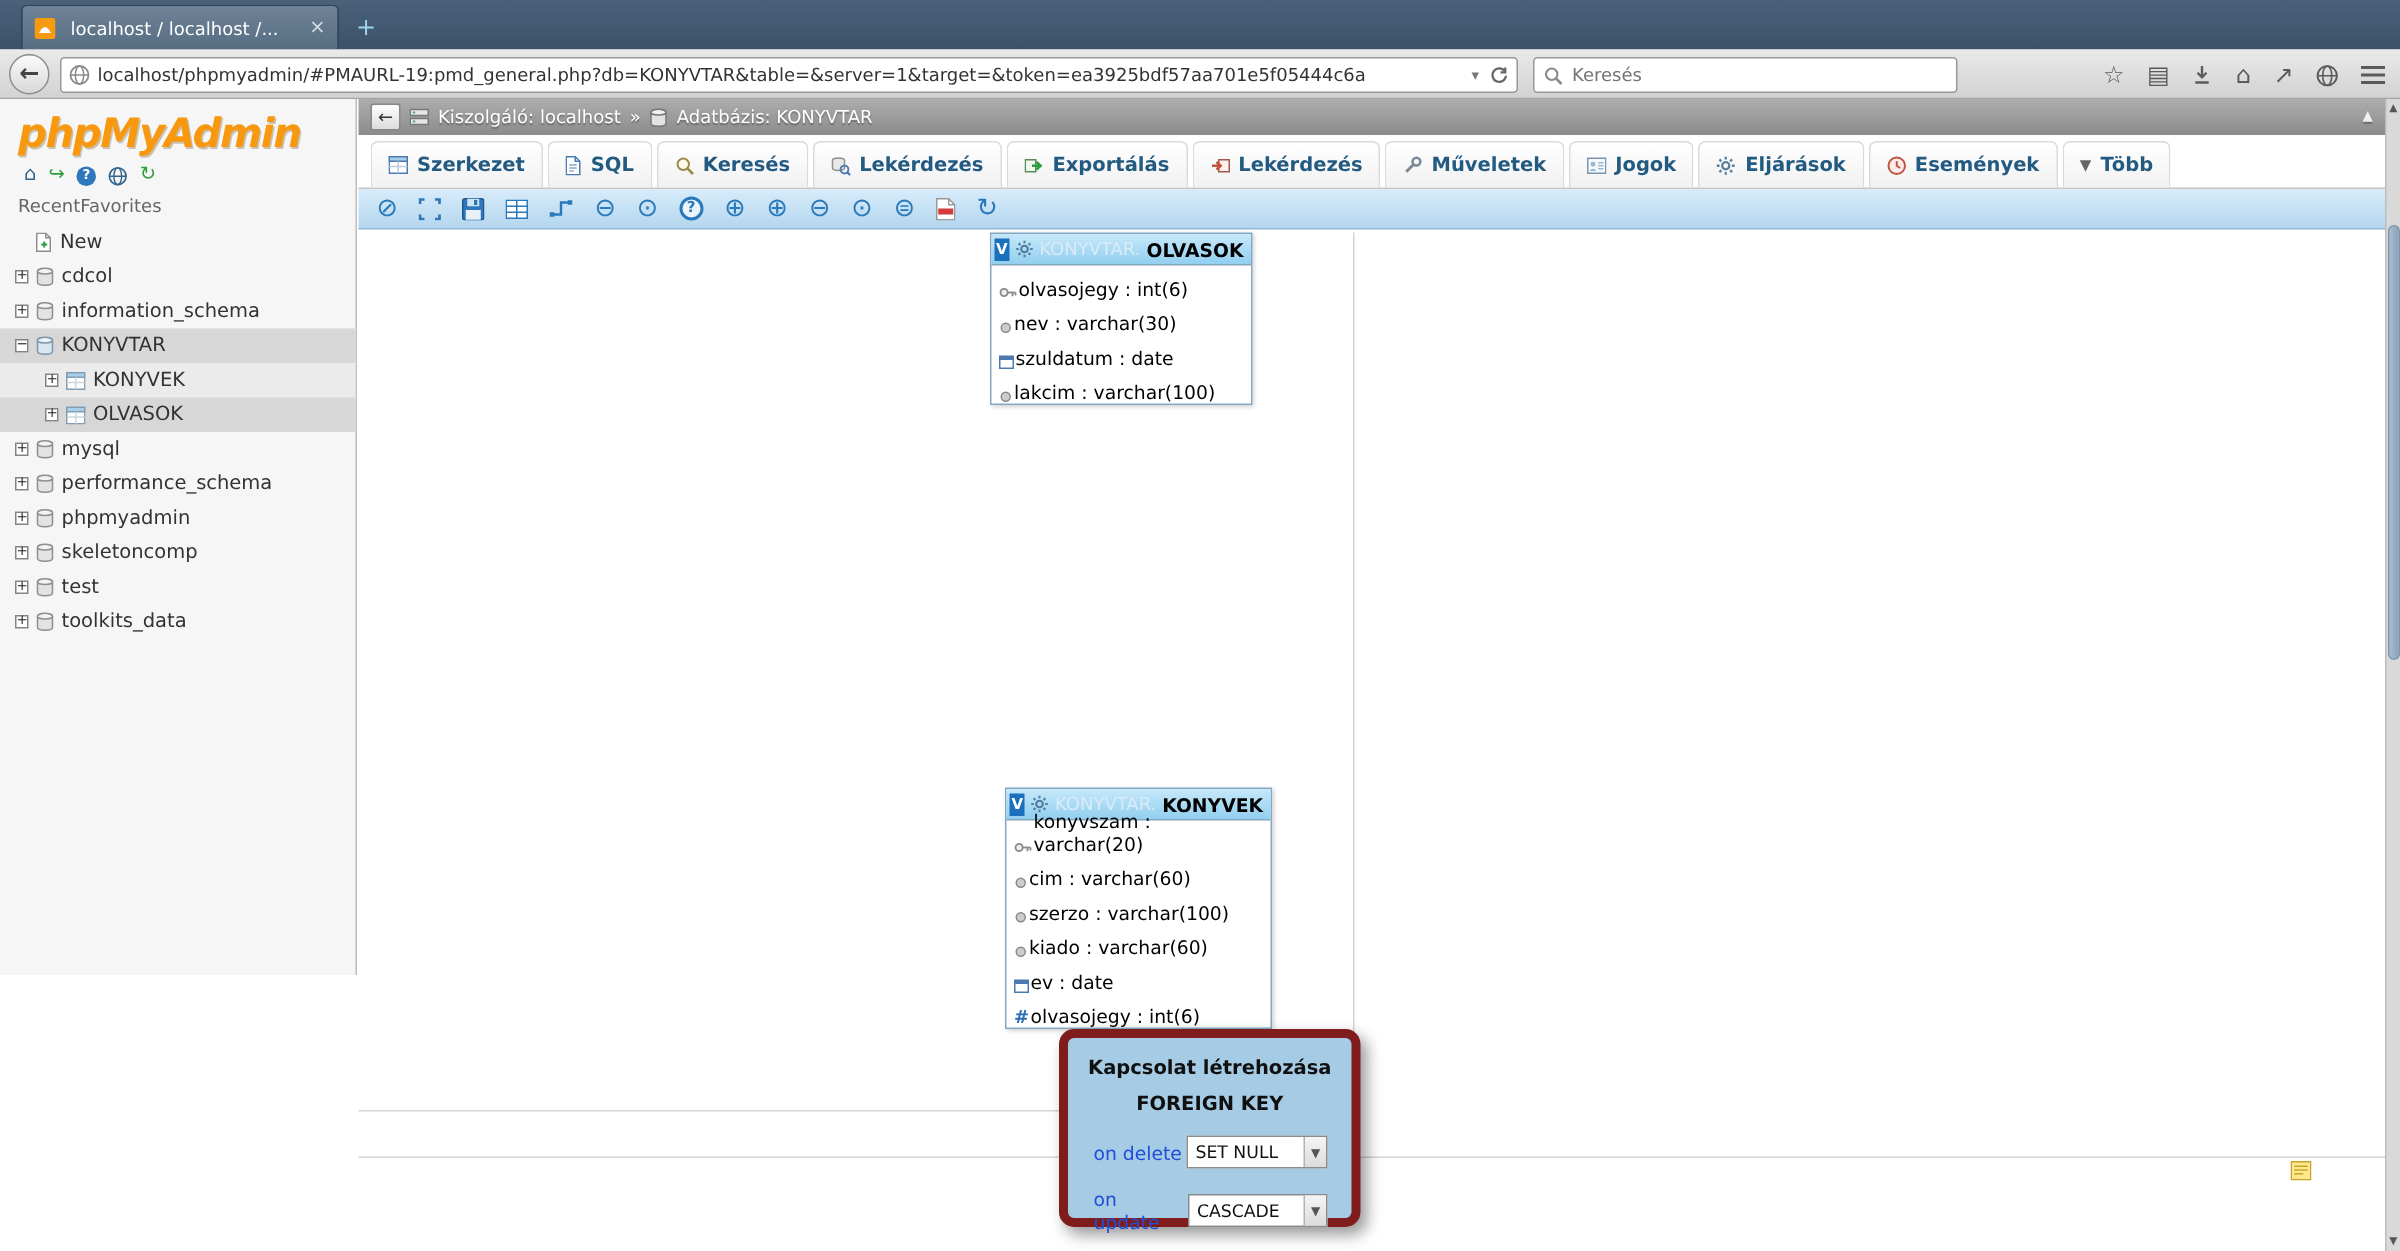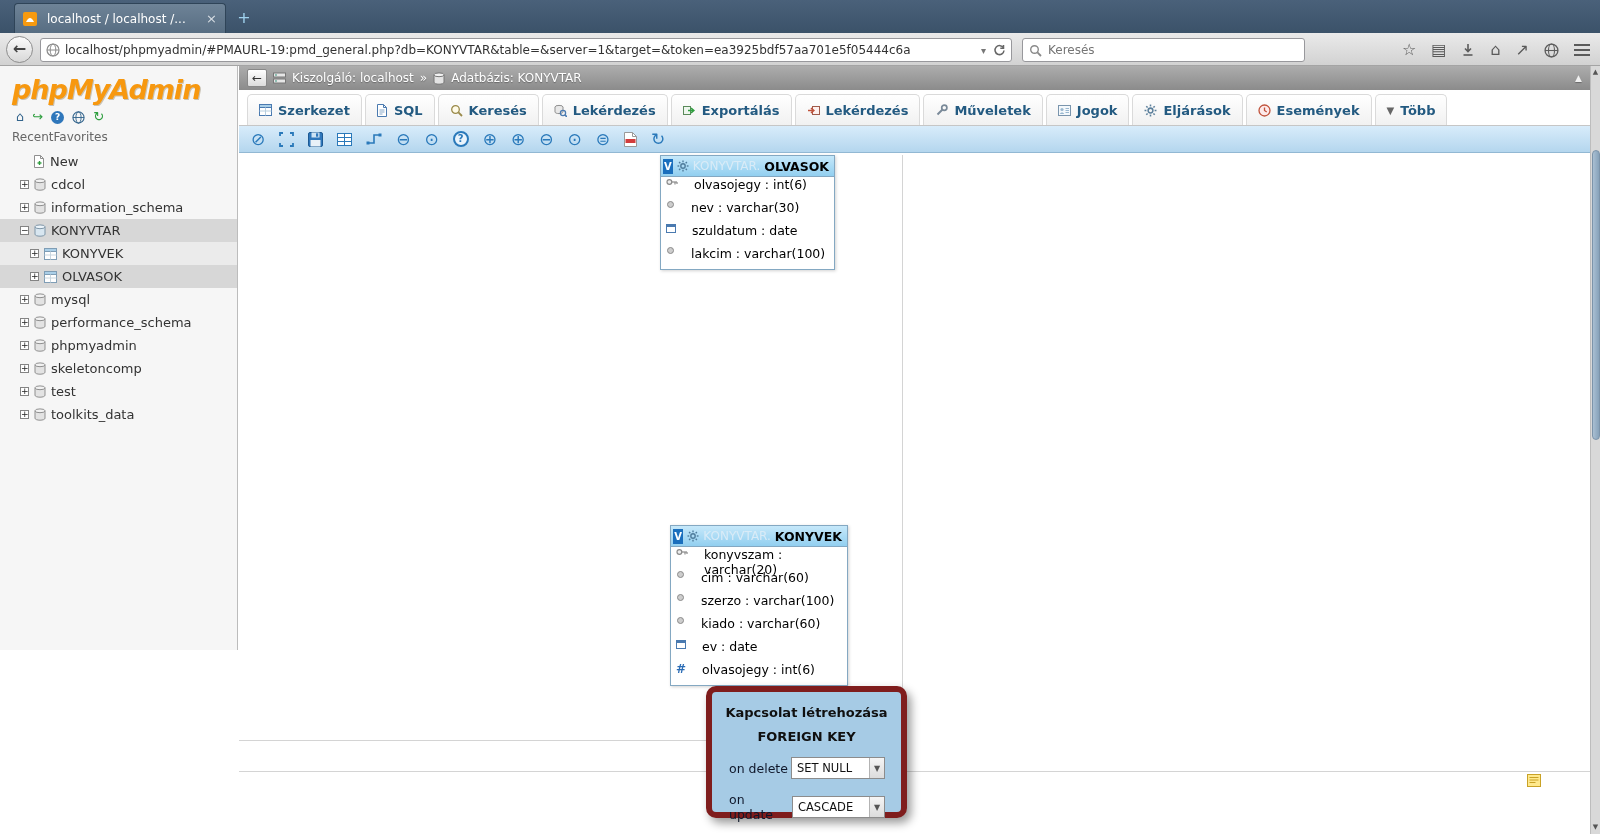--- a/index.html
+++ b/index.html
@@ -42,21 +42,21 @@
              background:#f6f6f6; border-right:1px solid #bcbcbc; }
   .pma-logo { margin:8px 0 0 12px; font-size:27px; font-weight:bold; font-style:italic;
               color:#f7980f; text-shadow:1px 1px 0 #c9c2b4; cursor:pointer; letter-spacing:-1px; }
   .logo-icons { margin:4px 0 0 16px; display:flex; gap:8px; align-items:center; height:16px; }
   .lico { font-size:13px; line-height:14px; cursor:pointer; }
   .qcircle { width:13px; height:13px; border-radius:50%; background:#2f77bb; color:#fff; font-size:9px;
              text-align:center; line-height:13px; font-weight:bold; cursor:pointer; }
   .quick-links { margin:5px 0 0 12px; display:flex; font-size:12px; color:#666; }
   .quick-links span { cursor:pointer; }
   .tree { margin-top:6px; font-size:13px; color:#333; }
-  .trow { height:23px; display:flex; align-items:center; gap:5px; padding-left:20px; cursor:pointer; white-space:nowrap; }
+  .trow { height:23px; display:flex; align-items:center; gap:5px; padding-left:10px; cursor:pointer; white-space:nowrap; }
   .trow.child { padding-left:30px; }
   .tgroup { background:#ebebeb; }
   .trow.sel { background:#d7d7d7; }
   .expander { width:9px; height:9px; border:1px solid #848484; background:#fff; font-size:9px;
               line-height:7px; text-align:center; color:#222; flex:none; }
   .exp-spacer { width:9px; flex:none; }
   .ticon { flex:none; }
 
   
   .main { position:absolute; left:239px; top:66px; width:1351px; height:768px; background:#fff; }
@@ -88,29 +88,29 @@
   .hline2 { position:absolute; left:0; top:616px; width:1351px; height:1px; background:#d4d4d4; }
 
   .tcard { position:absolute; background:#fff; border:1px solid #84a8c2; box-shadow:1px 1px 3px rgba(0,0,0,.18);
            font-size:12.5px; cursor:move; }
   .tcard-head { height:21px; background:linear-gradient(#c6e8fa,#92cff0); display:flex; align-items:center;
                 gap:4px; padding:0 5px 0 2px; border-bottom:1px solid #84a8c2; }
   .vbadge { width:14px; height:15px; background:#1b6fbd; color:#fff; font-size:10px; font-weight:bold;
             text-align:center; line-height:15px; cursor:pointer; }
   .schema { color:#d9ebf7; font-size:12px; }
   .tname { color:#000; font-weight:bold; }
-  .tcard-row { height:23px; display:flex; align-items:flex-start; gap:16px; padding:0 6px 0 5px; cursor:pointer; }
+  .tcard-row { height:23px; display:flex; align-items:flex-end; gap:1px; padding:0 6px 0 5px; cursor:pointer; }
   .hash { color:#2b6cb5; font-weight:bold; font-size:12px; width:10px; text-align:center; }
 
   .dialog { position:absolute; left:467px; top:531px; width:201px; height:132px; background:#a6cbe5;
             border:6px solid #7f1d1d; border-radius:10px; box-shadow:4px 5px 10px rgba(0,0,0,.4); z-index:5; }
   .dlg-title { text-align:center; font-weight:bold; font-size:13px; color:#101010; padding-top:13px; }
   .dlg-sub   { text-align:center; font-weight:bold; font-size:13px; color:#101010; margin-top:9px; }
   .dlg-row { display:flex; align-items:center; justify-content:space-between; padding:0 16px 0 17px; margin-top:13px; }
-  .dlg-row label { font-size:12.5px; color:#0f172a; }
+  .dlg-row label { font-size:12.5px; color:#1d4ed8; }
   .gselect { width:94px; height:22px; background:#fff; border:1px solid #8c8c8c; display:flex;
              align-items:stretch; cursor:pointer;justify-content:space-between; }
   .gselect .val { flex:1; font-size:11.5px; color:#111; padding:3px 0 0 5px; white-space:nowrap; overflow:hidden; }
   .gselect .arr { width:15px; border-left:1px solid #b3b3b3; background:linear-gradient(#f5f5f5,#dcdcdc);
                   color:#555; font-size:8px; display:flex; align-items:center; justify-content:center; }
 
   .note-icon { position:absolute; left:1288px; top:619px; cursor:pointer; }
 
   
   .scrollbar { position:absolute; left:1590px; top:66px; width:10px; height:768px; background:#d9d9d9;

